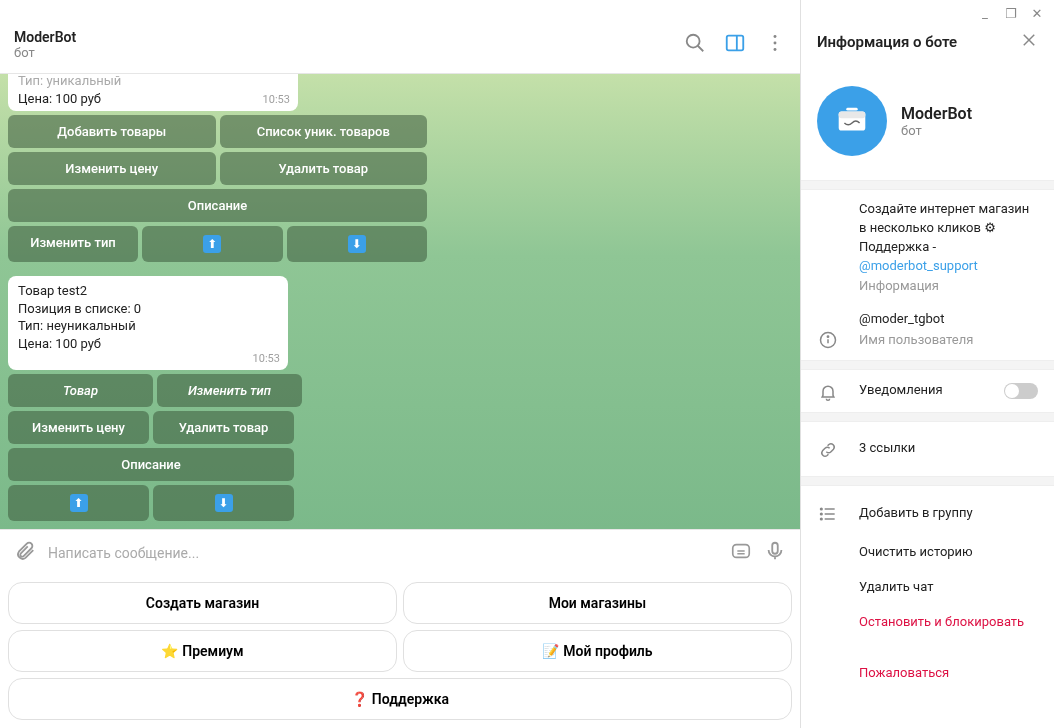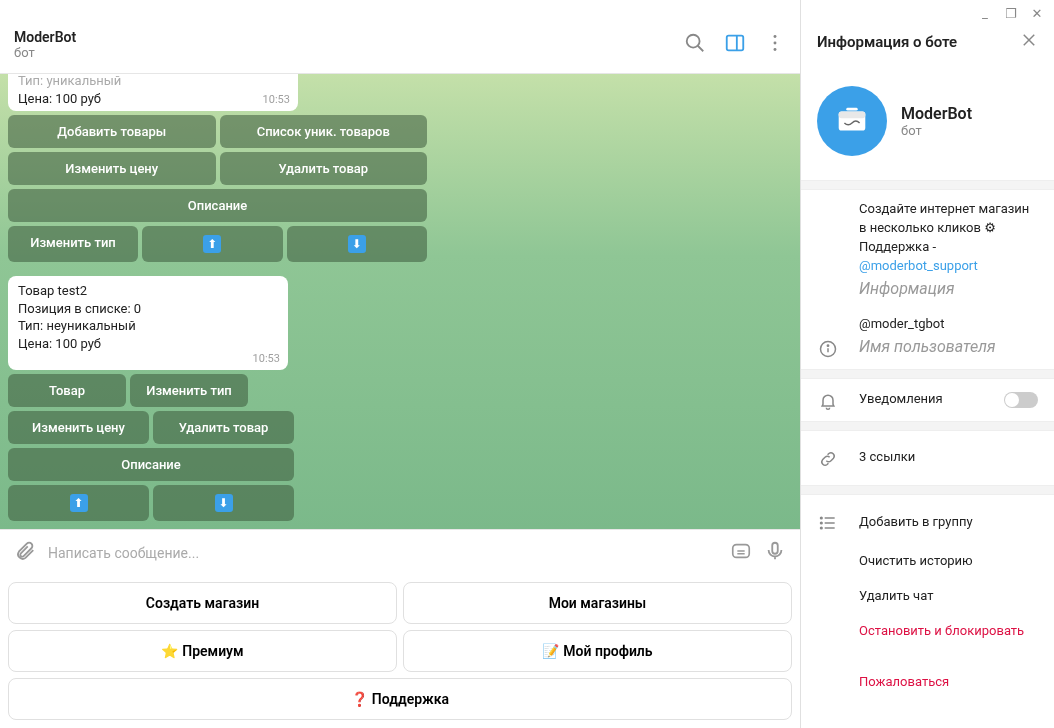--- a/index.html
+++ b/index.html
@@ -30,38 +30,38 @@
 
 .arrow-box { display: inline-block; width: 18px; height: 18px; background: #3ba0e8; border-radius: 3px; color: #fff; font-size: 12px; line-height: 18px; text-align: center; }
 
 .input-area { border-top: 1px solid #e6e6e6; padding: 10px 14px; display: flex; align-items: center; gap: 12px; }
 .input-area svg { width: 22px; height: 22px; color: #999; }
 .msg-input { flex: 1; border: none; outline: none; font-size: 14px; color: #333; }
 .msg-input::placeholder { color: #aaa; }
 
 .reply-keyboard { padding: 6px 8px 8px 8px; display: flex; flex-direction: column; gap: 6px; }
 .kb-row { display: flex; gap: 6px; }
-.kb-btn { flex: 1; background: #fff; border: 1px solid #e0e0e0; border-radius: 8px; padding: 12px 8px; font-size: 14px; font-weight: 600; text-align: center; cursor: pointer; }
+.kb-btn { flex: 1; background: #fff; border: 1px solid #e0e0e0; border-radius: 14px; padding: 12px 8px; font-size: 14px; font-weight: 600; text-align: center; cursor: pointer; }
 
 .side-header { display: flex; align-items: center; padding: 14px 16px; height: 52px; margin-top: 16px; }
 .side-header-title { flex: 1; font-size: 15px; font-weight: 600; color: #222; }
 .close-btn { color: #888; cursor: pointer; }
 .close-btn svg { width: 18px; height: 18px; }
 
 .bot-info { display: flex; align-items: center; gap: 14px; padding: 18px 16px 24px 16px; }
 .bot-avatar { width: 70px; height: 70px; border-radius: 50%; background: #3ba0e8; display: flex; align-items: center; justify-content: center; }
 .bot-avatar svg { width: 38px; height: 38px; }
 .bot-name { font-size: 16px; font-weight: 600; color: #222; }
 .bot-type { font-size: 13px; color: #888; }
 
 .side-row { display: flex; align-items: flex-end; gap: 20px; padding: 10px 16px; font-size: 13px; }
 .side-icon { width: 22px; display: flex; justify-content: center; color: #888; flex-shrink: 0; margin-top: 2px; }
 .side-icon svg { width: 20px; height: 20px; }
 .side-content { flex: 1; color: #222; line-height: 1.45; }
-.side-subtext { color: #999; font-size: 16px; margin-top: 2px; font-style: italic; }
+.side-subtext { color: #999; font-size: 13px; margin-top: 2px; }
 .link-text { color: #3ba0e8; }
 
 .toggle { width: 34px; height: 16px; background: #ccc; border-radius: 10px; position: relative; }
 .toggle::after { content: ''; position: absolute; left: 1px; top: 1px; width: 14px; height: 14px; background: #fff; border-radius: 50%; }
 
 .divider { height: 10px; background: #f4f4f4; border-top: 1px solid #eee; border-bottom: 1px solid #eee; }
 
 .action-list { padding: 6px 0; }
 .action-item { padding: 10px 16px 10px 58px; font-size: 13px; color: #222; cursor: pointer; }
 .action-item.danger { color: #d14; }
@@ -130,21 +130,21 @@
       </div>
 
       <div style="width:290px; margin-top:14px;">
         <div class="msg-bubble" style="width:280px; padding-bottom:18px;">
           <div>Товар test2</div>
           <div>Позиция в списке: 0</div>
           <div>Тип: неуникальный</div>
           <div>Цена: 100 руб</div>
           <span class="msg-time">10:53</span>
         </div>
-        <div class="btn-row" style="width:240px;">
+        <div class="btn-row" style="width:294px;font-style:italic;">
           <div class="inline-btn">Товар</div>
           <div class="inline-btn">Изменить тип</div>
         </div>
         <div class="btn-row" style="width:286px;">
           <div class="inline-btn">Изменить цену</div>
           <div class="inline-btn">Удалить товар</div>
         </div>
         <div class="btn-row" style="width:286px;">
           <div class="inline-btn" style="width:100%;">Описание</div>
         </div>

